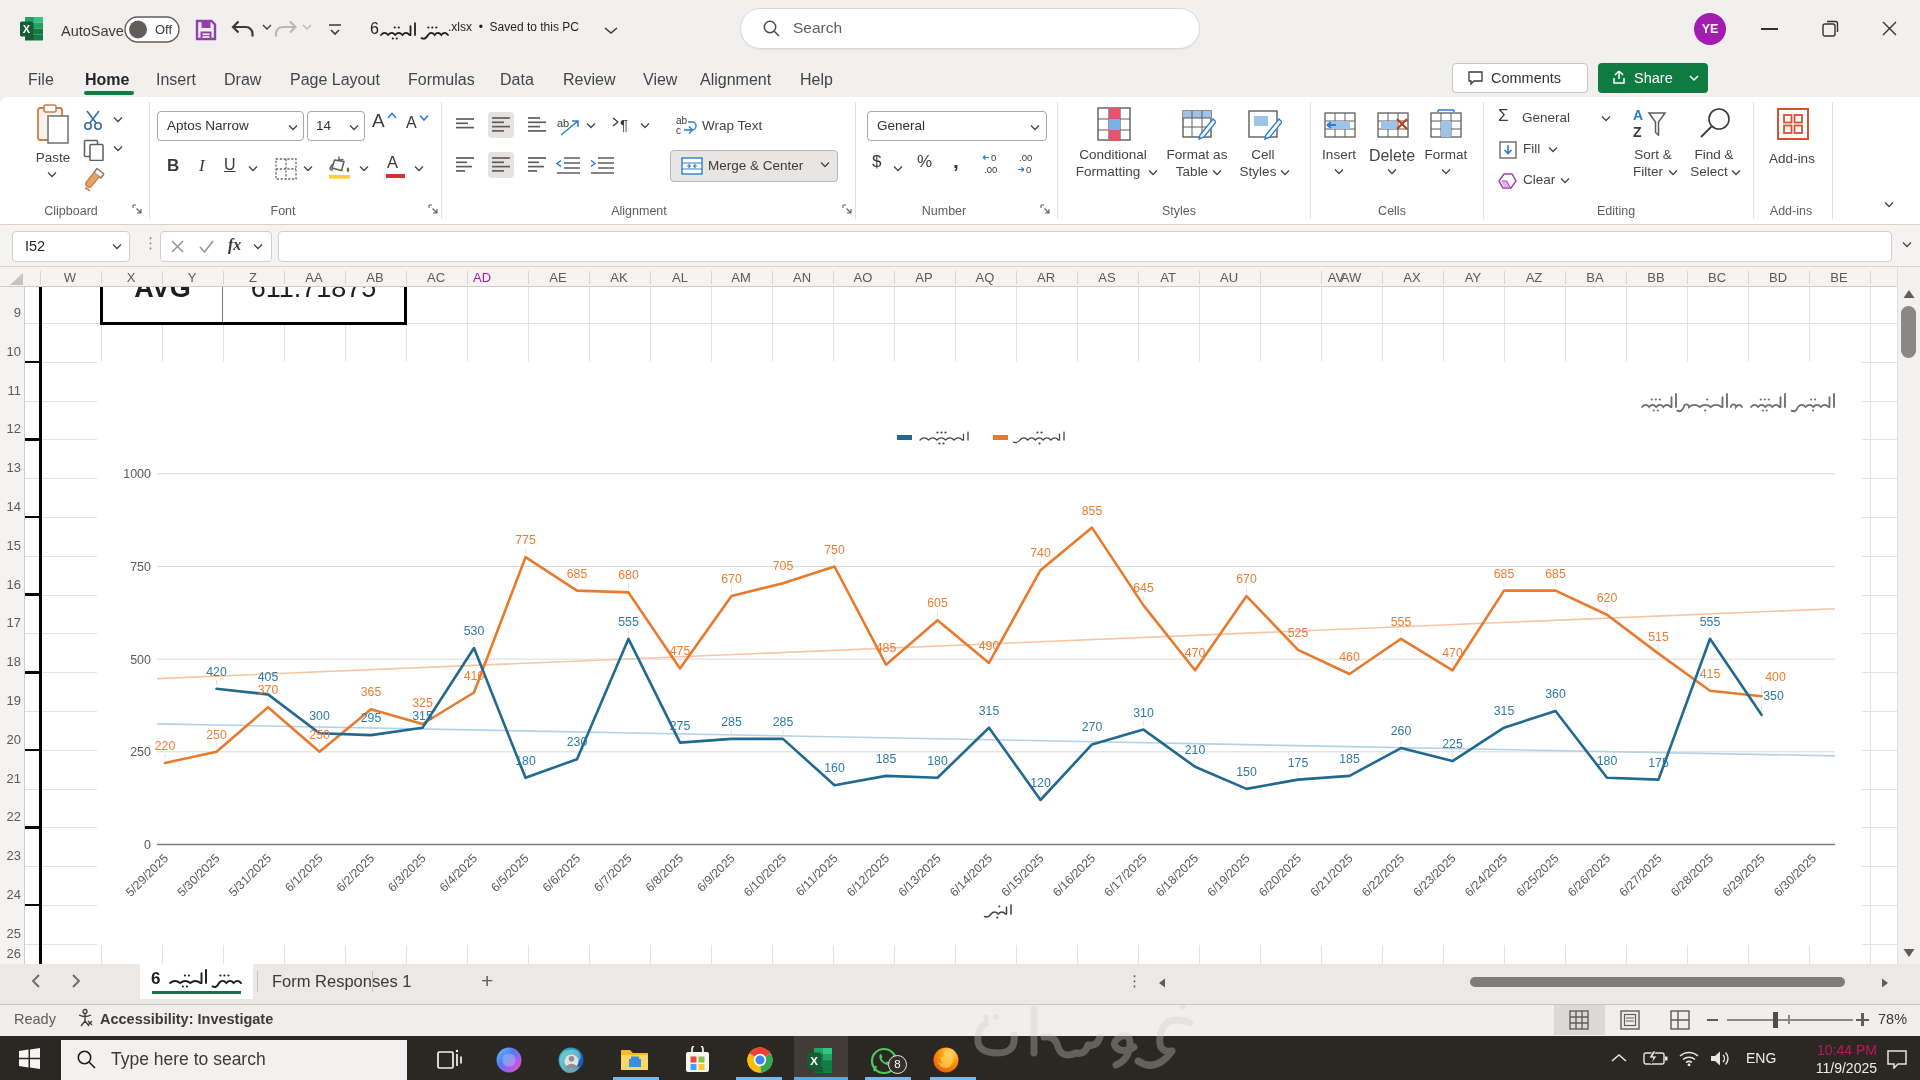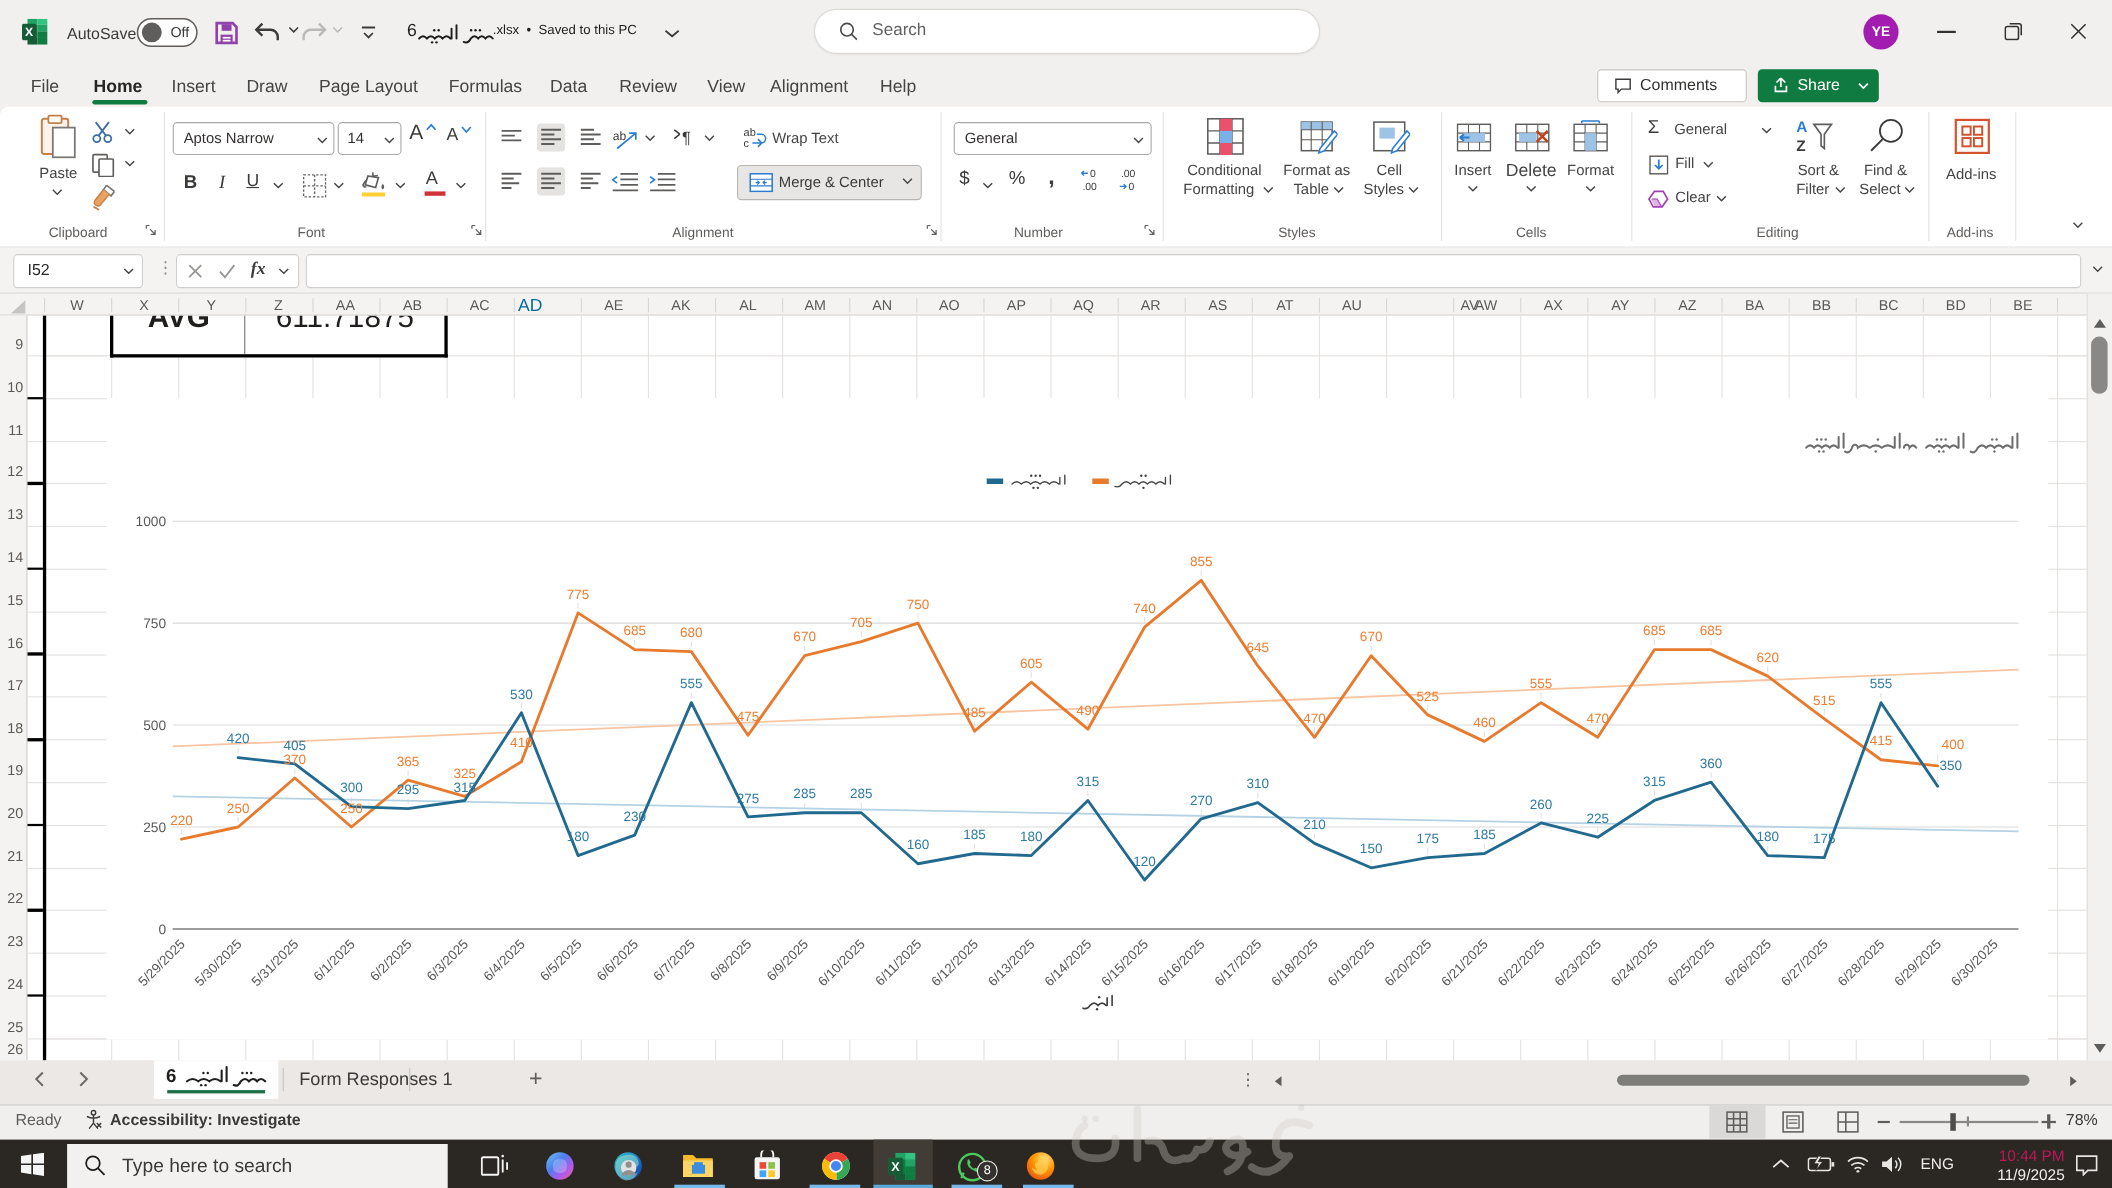--- a/index.html
+++ b/index.html
@@ -445,21 +445,21 @@
 <svg class="abs" style="left:10px;top:273px" width="14" height="13" viewBox="0 0 14 13">
       <path d="M13 0 v12 h-13 z" fill="#c6c4c2"></path>
     </svg>
 <div class="tx" style="left:70px;top:270px;transform:translateX(-50%);font-size:13px;color:#5c5a58">W</div>
 <div class="tx" style="left:131px;top:270px;transform:translateX(-50%);font-size:13px;color:#5c5a58">X</div>
 <div class="tx" style="left:192px;top:270px;transform:translateX(-50%);font-size:13px;color:#5c5a58">Y</div>
 <div class="tx" style="left:253px;top:270px;transform:translateX(-50%);font-size:13px;color:#5c5a58">Z</div>
 <div class="tx" style="left:314px;top:270px;transform:translateX(-50%);font-size:13px;color:#5c5a58">AA</div>
 <div class="tx" style="left:375px;top:270px;transform:translateX(-50%);font-size:13px;color:#5c5a58">AB</div>
 <div class="tx" style="left:436px;top:270px;transform:translateX(-50%);font-size:13px;color:#5c5a58">AC</div>
-<div class="tx" style="left:482px;top:270px;transform:translateX(-50%);font-size:16px;color:#0369a1">AD</div>
+<div class="tx" style="left:482px;top:270px;transform:translateX(-50%);font-size:13px;color:#a21caf">AD</div>
 <div class="tx" style="left:558px;top:270px;transform:translateX(-50%);font-size:13px;color:#5c5a58">AE</div>
 <div class="tx" style="left:619px;top:270px;transform:translateX(-50%);font-size:13px;color:#5c5a58">AK</div>
 <div class="tx" style="left:680px;top:270px;transform:translateX(-50%);font-size:13px;color:#5c5a58">AL</div>
 <div class="tx" style="left:741px;top:270px;transform:translateX(-50%);font-size:13px;color:#5c5a58">AM</div>
 <div class="tx" style="left:802px;top:270px;transform:translateX(-50%);font-size:13px;color:#5c5a58">AN</div>
 <div class="tx" style="left:863px;top:270px;transform:translateX(-50%);font-size:13px;color:#5c5a58">AO</div>
 <div class="tx" style="left:924px;top:270px;transform:translateX(-50%);font-size:13px;color:#5c5a58">AP</div>
 <div class="tx" style="left:985px;top:270px;transform:translateX(-50%);font-size:13px;color:#5c5a58">AQ</div>
 <div class="tx" style="left:1046px;top:270px;transform:translateX(-50%);font-size:13px;color:#5c5a58">AR</div>
 <div class="tx" style="left:1107px;top:270px;transform:translateX(-50%);font-size:13px;color:#5c5a58">AS</div>

